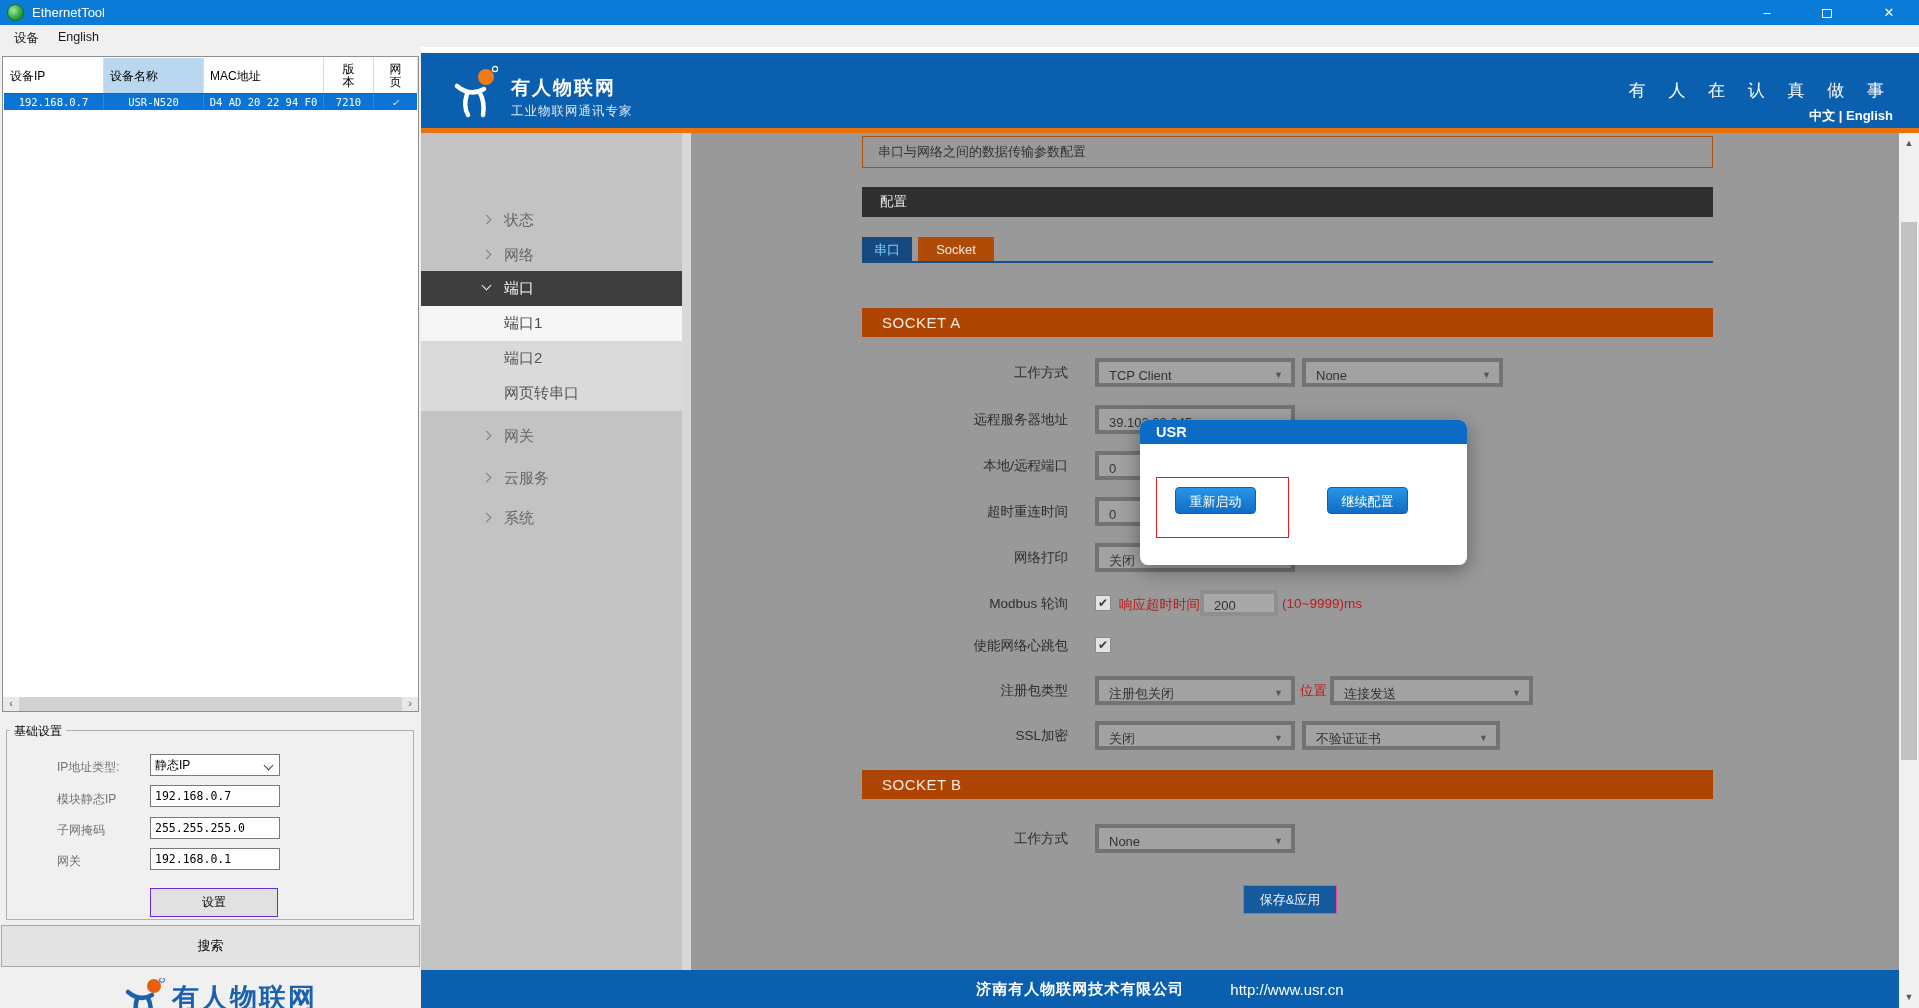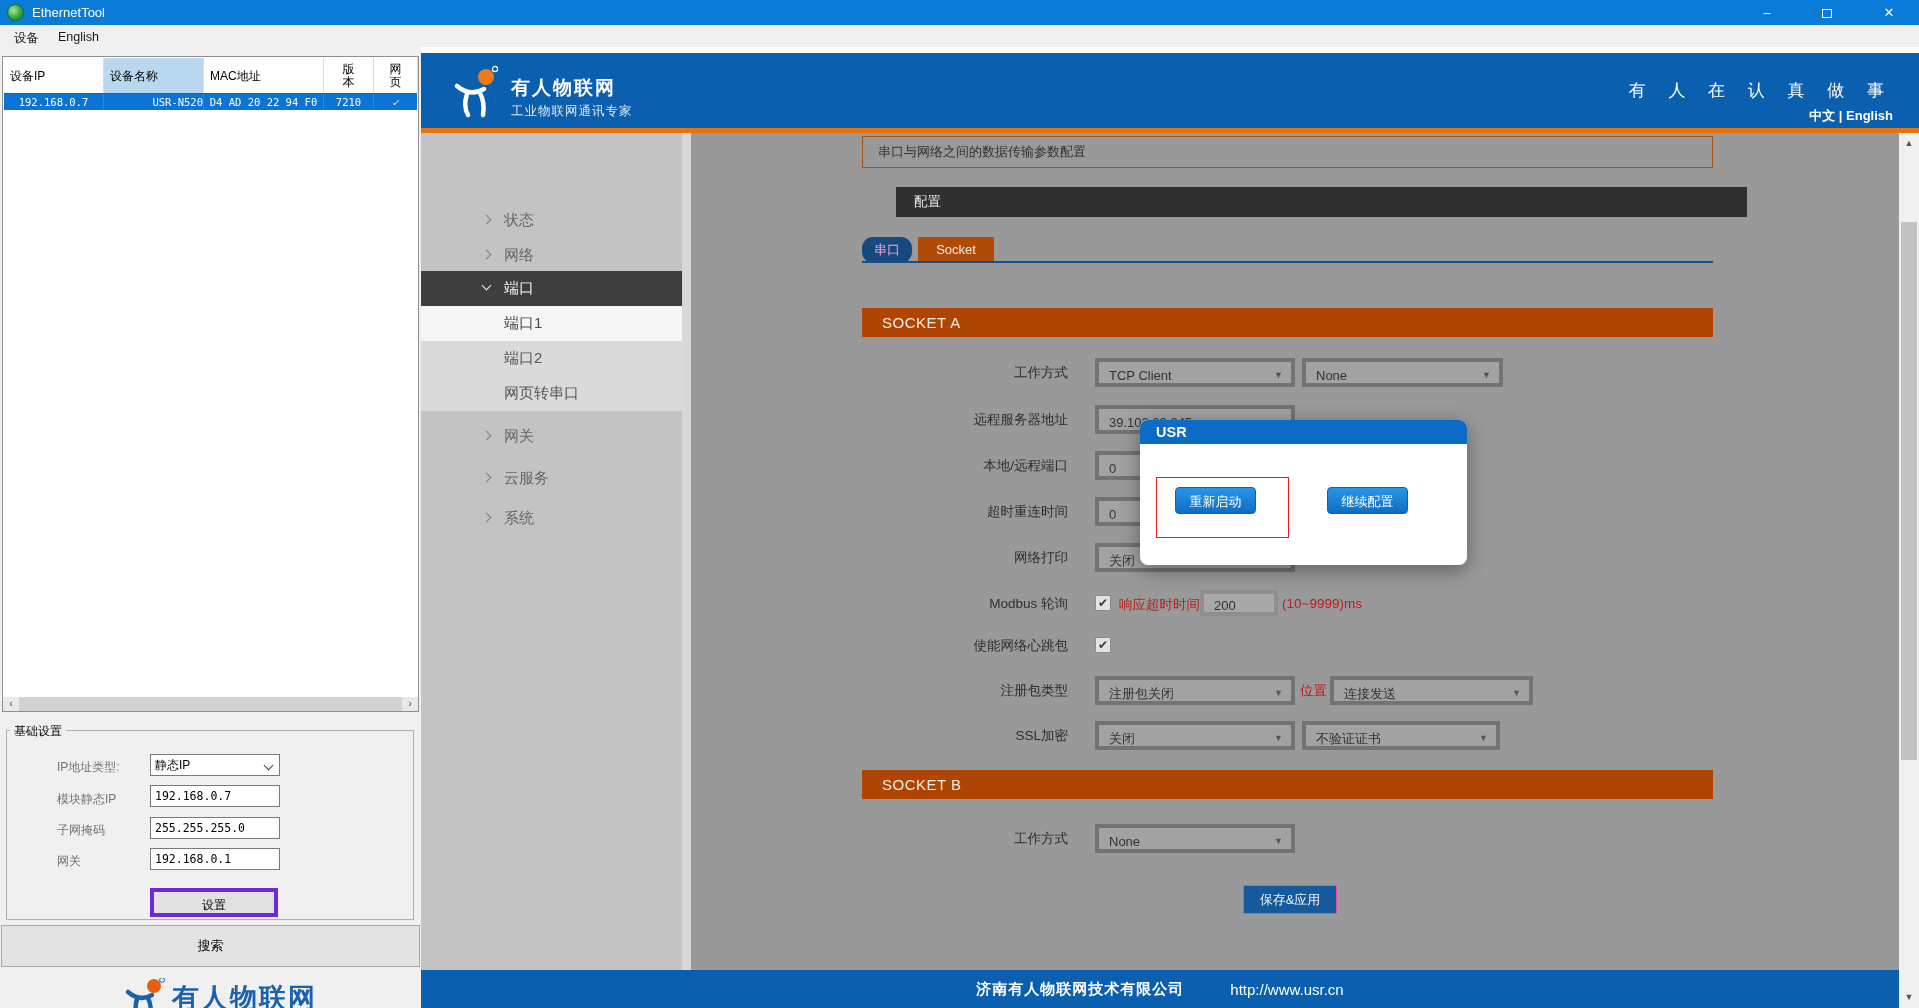--- a/index.html
+++ b/index.html
@@ -34,21 +34,21 @@
 
   
   .groupbox { left:6px; top:730px; width:408px; height:190px; border:1px solid #b0b0b0; }
   .grouplegend { left:10px; top:723px; background:#f0f0f0; padding:0 4px; font-size:12px; color:#000; }
   .flabel { left:57px; font-size:12px; color:#737373; }
   .fctl { left:150px; width:130px; height:22px; border:1px solid #7a7a7a; background:#fff;
           font-size:11.5px; line-height:20px; padding:0 4px; font-family:"DejaVu Sans Mono", monospace; color:#000; }
   .selectctl { font-family:"Liberation Sans", sans-serif; font-size:12px; }
   .selarrow { position:absolute; right:7px; top:7px; width:7px; height:7px; border-right:1.6px solid #444;
               border-bottom:1.6px solid #444; transform:rotate(45deg); }
-  .setbtn { left:150px; top:888px; width:128px; height:29px; background:#e1e1e1; border:4px solid #6d28d9;
+  .setbtn { left:150px; top:888px; width:128px; height:29px; background:#e1e1e1; border:1px solid #6d28d9;
             font-size:12px; color:#000; text-align:center; line-height:27px; }
   .searchbtn { left:1px; top:925px; width:419px; height:42px; background:#e3e3e3; border:1px solid #a9a9a9;
             font-size:13px; color:#000; text-align:center; line-height:40px; }
   .panel-logo-text { left:172px; top:980px; font-size:27px; font-weight:bold; color:#1b61ae; letter-spacing:2px; }
 
   
   .webroot { left:421px; top:47px; width:1498px; height:961px; background:#fff; overflow:hidden; }
   .webhead { left:0; top:6px; width:1498px; height:75px; background:#0a5fae; }
   .orangestripe { left:0; top:81px; width:1498px; height:5px; background:#e8720c; }
   .brand { left:90px; top:22px; color:#fff; font-size:19px; font-weight:bold; letter-spacing:2px; }
@@ -69,23 +69,23 @@
   .content { left:270px; top:86px; width:1229px; height:837px; background:#999; }
   .webfooter { left:0; top:923px; width:1478px; height:38px; background:#0a5fae; color:#fff;
                display:flex; align-items:center; justify-content:center; gap:46px; }
   .footco { font-size:15px; font-weight:bold; letter-spacing:1px; }
   .footurl { font-size:15px; }
 
   
   .descbox { left:441px; top:89px; width:851px; height:32px; border:1px solid #a9530c;
              font-size:13px; color:#333; line-height:30px; padding-left:15px; }
   .configbar { left:441px; top:140px; width:851px; height:30px; background:#303030; color:#e8e8e8;
-               font-size:13.5px; line-height:30px; padding-left:18px;margin-left:34px; }
+               font-size:13.5px; line-height:30px; padding-left:18px; }
   .tab { top:190px; height:26px; font-size:13px; text-align:center; line-height:26px; }
-  .tab1 { left:441px; width:50px; background:#16497e; color:#f9a8d4;border-radius:11px; }
+  .tab1 { left:441px; width:50px; background:#16497e; color:#7dd3fc; }
   .tab2 { left:497px; width:76px; background:#b04b07; color:#f3e8da; }
   .tabline { left:441px; top:214px; width:851px; height:2px; background:#164f8c; }
   .socketbar { left:441px; width:851px; height:29px; background:#ae4503; color:#f3ede7;
                font-size:15px; line-height:29px; padding-left:20px; letter-spacing:0.5px; }
   .rowlabel { width:230px; text-align:right; font-size:13.5px; color:#2e2e2e; }
   .dd, .tin { border:4px solid #737373; background:#a2a2a2; height:29px; font-size:13px; color:#333;
               line-height:27px; padding:0 10px; }
   .dda { position:absolute; right:8px; top:0; font-size:9px; color:#555; }
   .cb { width:16px; height:16px; background:#e3e3e3; border:1px solid #8a8a8a; text-align:center;
         line-height:15px; font-size:12px; color:#3a3a3a; }
@@ -132,21 +132,21 @@
   <div class="abs th" style="left:201px;width:120px;">MAC地址</div>
   <div class="abs th thv" style="left:321px;width:50px;">
       <span class="thwrap">版本</span>
     </div>
   <div class="abs th thv" style="left:371px;width:44px;">
       <span class="thwrap">网页</span>
     </div>
   <div class="abs th-underline"></div>
   <div class="abs drow">
     <div class="dcell" style="width:100px;">192.168.0.7</div>
-    <div class="dcell" style="width:100px;text-align:right;">USR-N520</div>
+    <div class="dcell" style="width:100px;">USR-N520</div>
     <div class="dcell" style="width:120px;">D4 AD 20 22 94 F0</div>
     <div class="dcell" style="width:50px;">7210</div>
     <div class="dcell" style="width:43px;font-style:italic;border-right:none;">✓</div>
   </div>
 </div>
 <div class="abs hscroll">
   <div class="abs hs-btn" style="left:0;">‹</div>
   <div class="abs hs-thumb"></div>
   <div class="abs hs-btn" style="left:399px;">›</div>
 </div>

